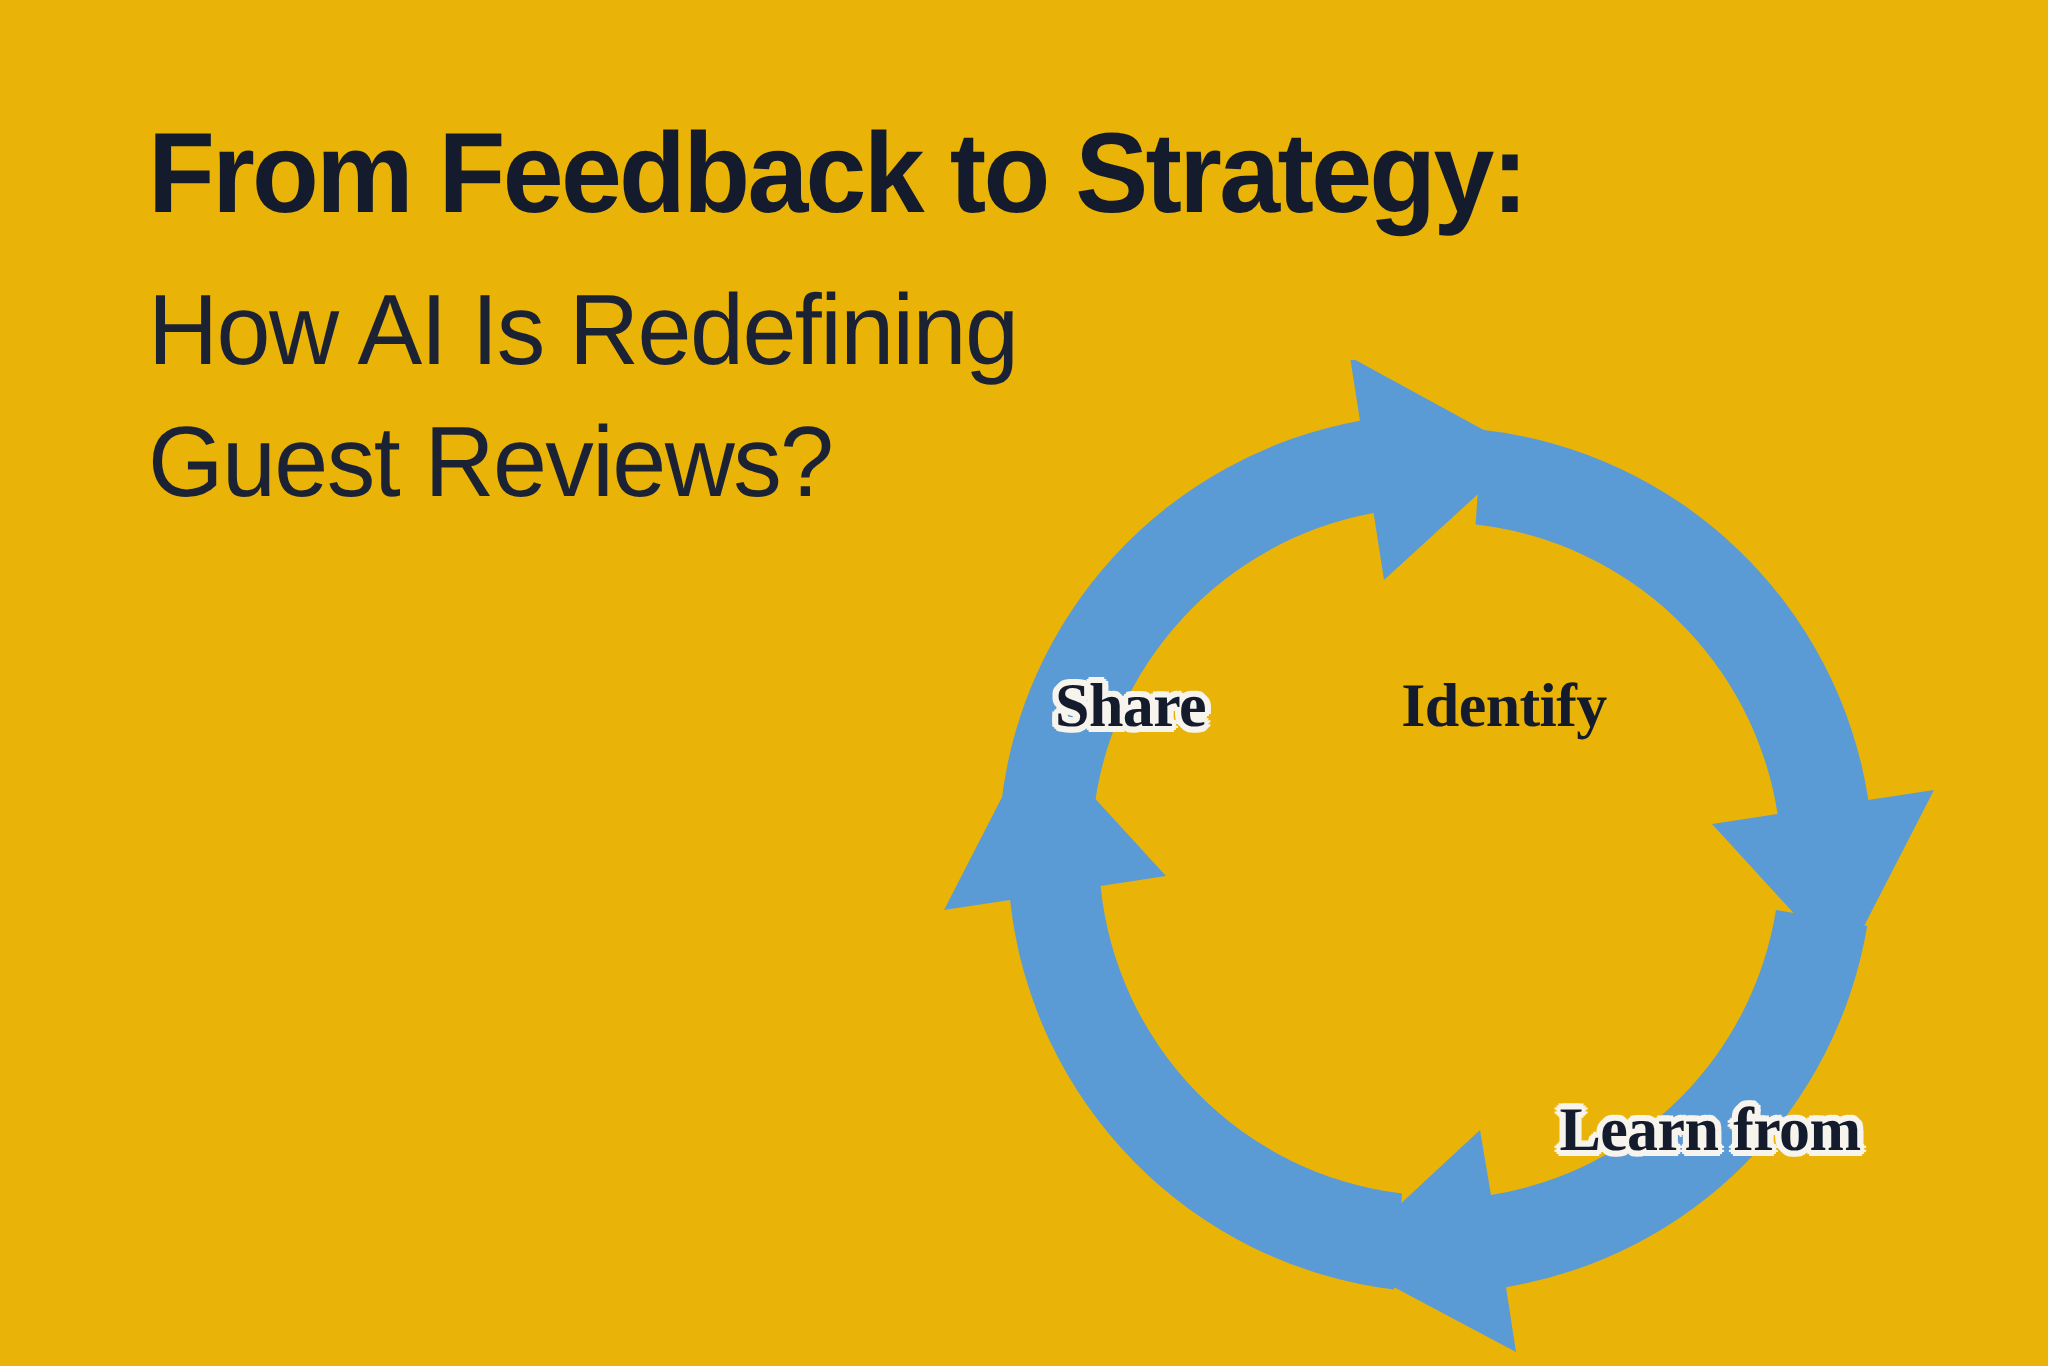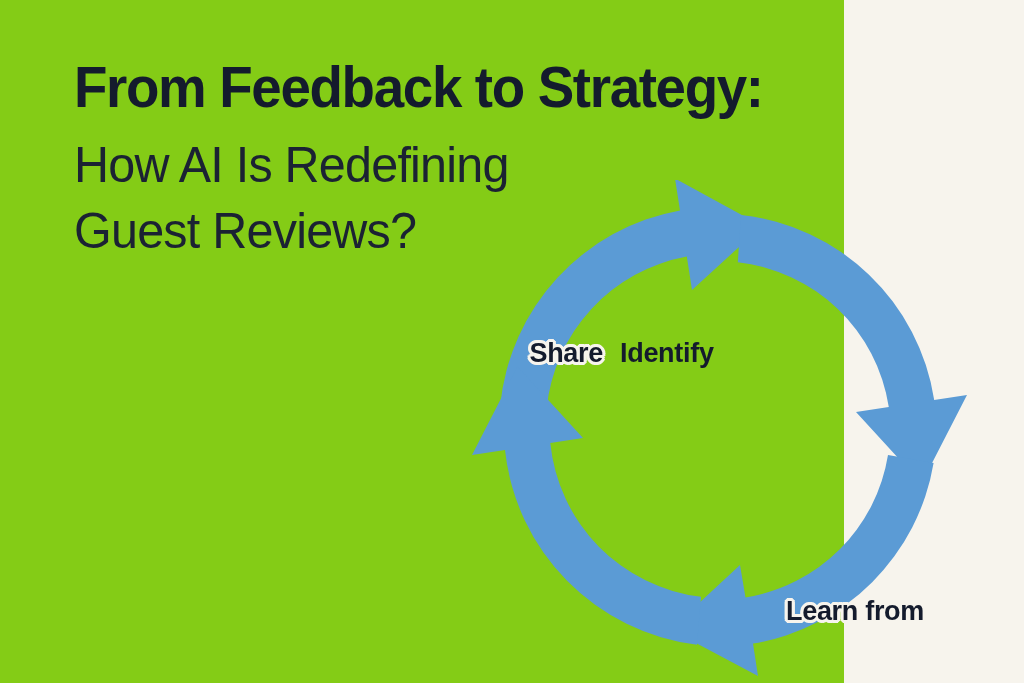--- a/index.html
+++ b/index.html
@@ -11,23 +11,23 @@
     width: 1024px;
     height: 683px;
     overflow: hidden;
     background: #f7f4ed;
     font-family: "Liberation Sans", sans-serif;
     -webkit-font-smoothing: antialiased;
   }
 
   #poster {
     position: relative;
-    width: 844px;
+    width: 1024px;
     height: 683px;
-    background: #84cc16;
+    background: #eab308;
   }
 
   
   .headline-block {
     position: absolute;
     left: 74px;
     top: 52px;
     width: 640px;
   }
 
@@ -71,23 +71,23 @@
   }
   .cycle svg {
     display: block;
     width: 500px;
     height: 500px;
   }
 
   
   .cyc-label {
     position: absolute;
-    font-family: Liberation Sans, sans-serif;
+    font-family: Liberation Serif, serif;
     font-weight: 700;
-    font-size: 27px;
+    font-size: 31px;
     line-height: 34px;
     letter-spacing: -0.3px;
     color: #141b2d;
     white-space: nowrap;
   }
   .cyc-label.outside {
     
     text-shadow:
        2px  0   0 #f7f4ed,  -2px  0   0 #f7f4ed,
        0    2px 0 #f7f4ed,   0   -2px 0 #f7f4ed,
@@ -99,34 +99,34 @@
       -1px  3px 0 #f7f4ed,  -1px -3px 0 #f7f4ed;
   }
 
   #label-share {
     left: 398px;
     top: 336px;
     width: 205px;
     text-align: right;
   }
   #label-identify {
-    left: 620px;
+    left: 652px;
     top: 336px;
     width: 200px;
-    text-align: left;
+    text-align: center;
   }
   #label-take {
     left: 620px;
     top: 446px;
     width: 200px;
     text-align: center;
   }
   #label-learn {
     left: 760px;
-    top: 594px;
+    top: 548px;
     width: 190px;
     text-align: center;
   }
   .cyc-label .l2 { display: block; }
 </style>
 </head>
 <body>
 
 <div id="poster">
 

